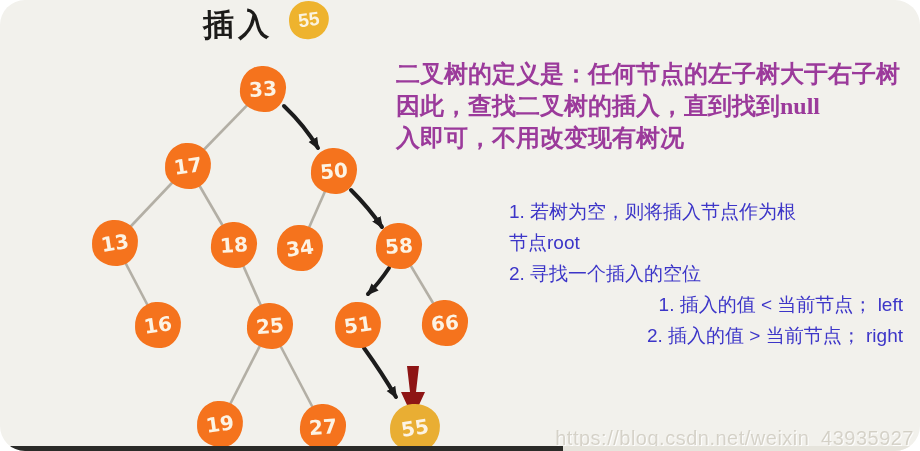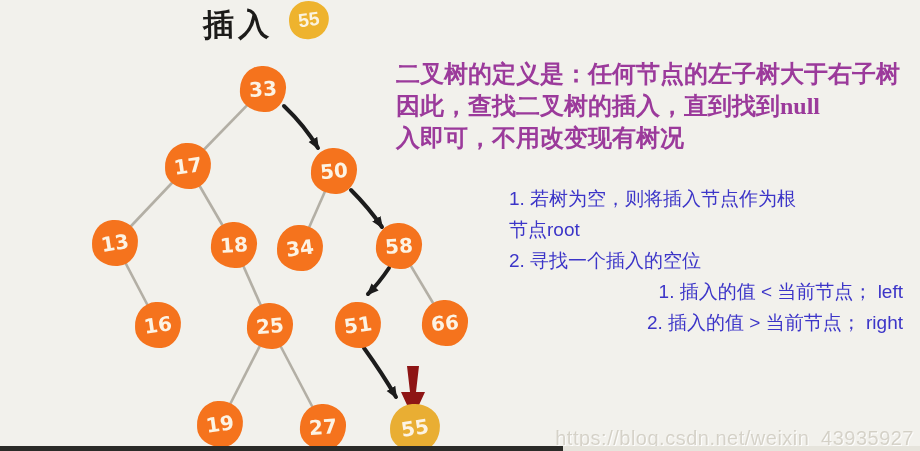--- a/index.html
+++ b/index.html
@@ -5,20 +5,21 @@
   html,body{margin:0;padding:0;}
   body{
     font-family:"Liberation Sans","DejaVu Sans",sans-serif;
     background:#ffffff;
   }
   .canvas{
     position:relative;
     width:920px;height:451px;
     background:#f2f1ec;
     overflow:hidden;
+    border-radius:25px;
   }
   
   .title{
     position:absolute;left:203px;top:4px;
     font-size:31px;font-weight:900;color:#1c1b19;
     letter-spacing:4px;
     transform:rotate(-1deg);
   }
   .title-badge{
     position:absolute;left:289px;top:1px;
@@ -47,21 +48,21 @@
   }
   
   .definition{
     position:absolute;left:380px;top:58px;width:536px;
     font-family:"Liberation Serif","DejaVu Serif",serif;
     font-size:24px;line-height:32px;font-weight:600;
     color:#9b3a9b;
     margin-left:16px;
   }
   .steps{
-    position:absolute;left:503px;top:183px;width:400px;
+    position:absolute;left:503px;top:196px;width:400px;
     font-size:19px;color:#3c35c8;
   }
   .steps .step-line{height:31px;line-height:31px;padding-left:6px;}
   .steps .step-line.indent{padding-left:18px;text-align:right;}
   .steps .step-line.noindent{padding-left:0;}
   
   .watermark{
     position:absolute;right:6px;top:427px;
     font-size:20px;color:rgba(186,181,166,0.55);
     text-shadow:1px 1px 0 rgba(255,255,255,0.85);

